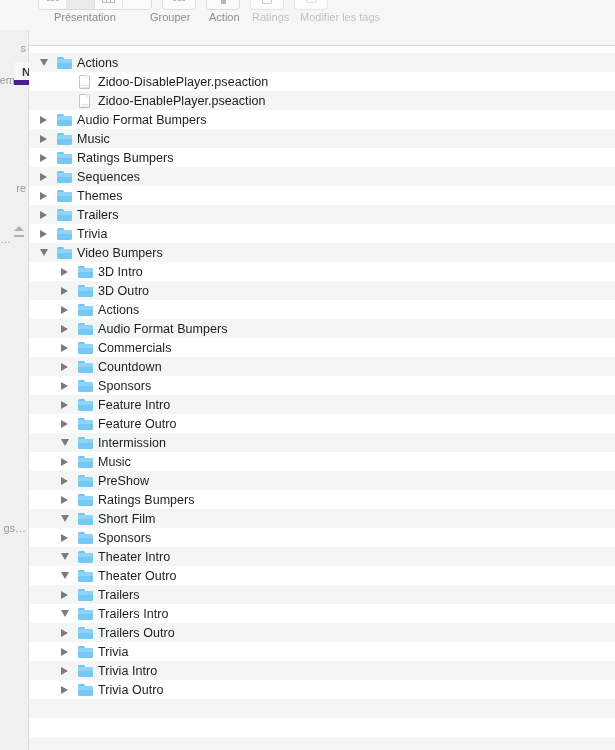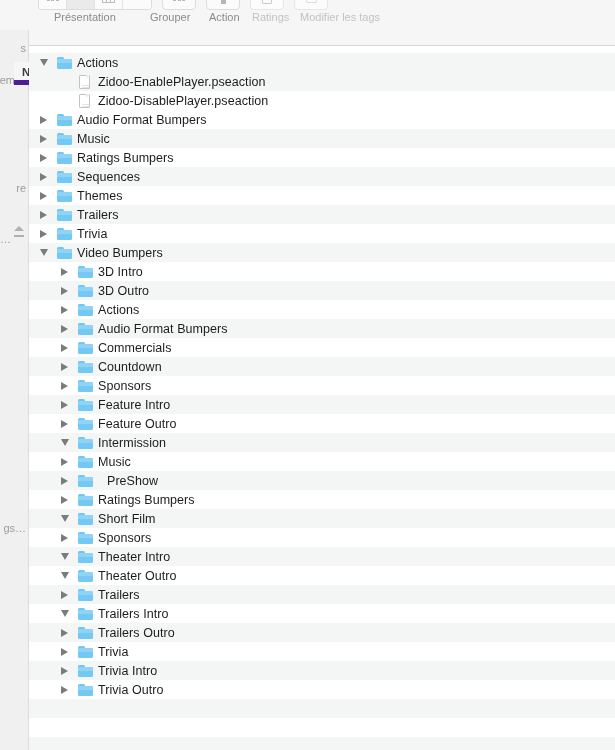--- a/index.html
+++ b/index.html
@@ -248,35 +248,35 @@
         <div class="twisty expanded" style="left: 9px;">
           <span class="tri"></span>
         </div>
         <div class="folder" style="left: 28px;">
           <span class="tab"></span>
           <span class="body"></span>
           <span class="shine"></span>
         </div>
         <span class="rlabel" style="left: 48px;">Actions</span>
       </div>
-      <div class="row odd">
+      <div class="row even">
         <div class="twisty none" style="left: 30px;"></div>
         <div class="docicon" style="left: 50px;">
           <span class="ln" style="top:9px"></span>
           <span class="ln" style="top:11px"></span>
         </div>
-        <span class="rlabel" style="left: 69px;">Zidoo-EnablePlayer.pseaction</span>
-      </div>
-      <div class="row even">
+        <span class="rlabel" style="left: 69px;">Zidoo-DisablePlayer.pseaction</span>
+      </div>
+      <div class="row odd">
         <div class="twisty none" style="left: 30px;"></div>
         <div class="docicon" style="left: 50px;">
           <span class="ln" style="top:9px"></span>
           <span class="ln" style="top:11px"></span>
         </div>
-        <span class="rlabel" style="left: 69px;">Zidoo-DisablePlayer.pseaction</span>
+        <span class="rlabel" style="left: 69px;">Zidoo-EnablePlayer.pseaction</span>
       </div>
       <div class="row even">
         <div class="twisty collapsed" style="left: 9px;">
           <span class="tri"></span>
         </div>
         <div class="folder" style="left: 28px;">
           <span class="tab"></span>
           <span class="body"></span>
           <span class="shine"></span>
         </div>
@@ -482,21 +482,21 @@
       </div>
       <div class="row odd">
         <div class="twisty collapsed" style="left: 30px;">
           <span class="tri"></span>
         </div>
         <div class="folder" style="left: 49px;">
           <span class="tab"></span>
           <span class="body"></span>
           <span class="shine"></span>
         </div>
-        <span class="rlabel" style="left: 78px;">PreShow</span>
+        <span class="rlabel" style="left: 69px;">PreShow</span>
       </div>
       <div class="row even">
         <div class="twisty collapsed" style="left: 30px;">
           <span class="tri"></span>
         </div>
         <div class="folder" style="left: 49px;">
           <span class="tab"></span>
           <span class="body"></span>
           <span class="shine"></span>
         </div>

